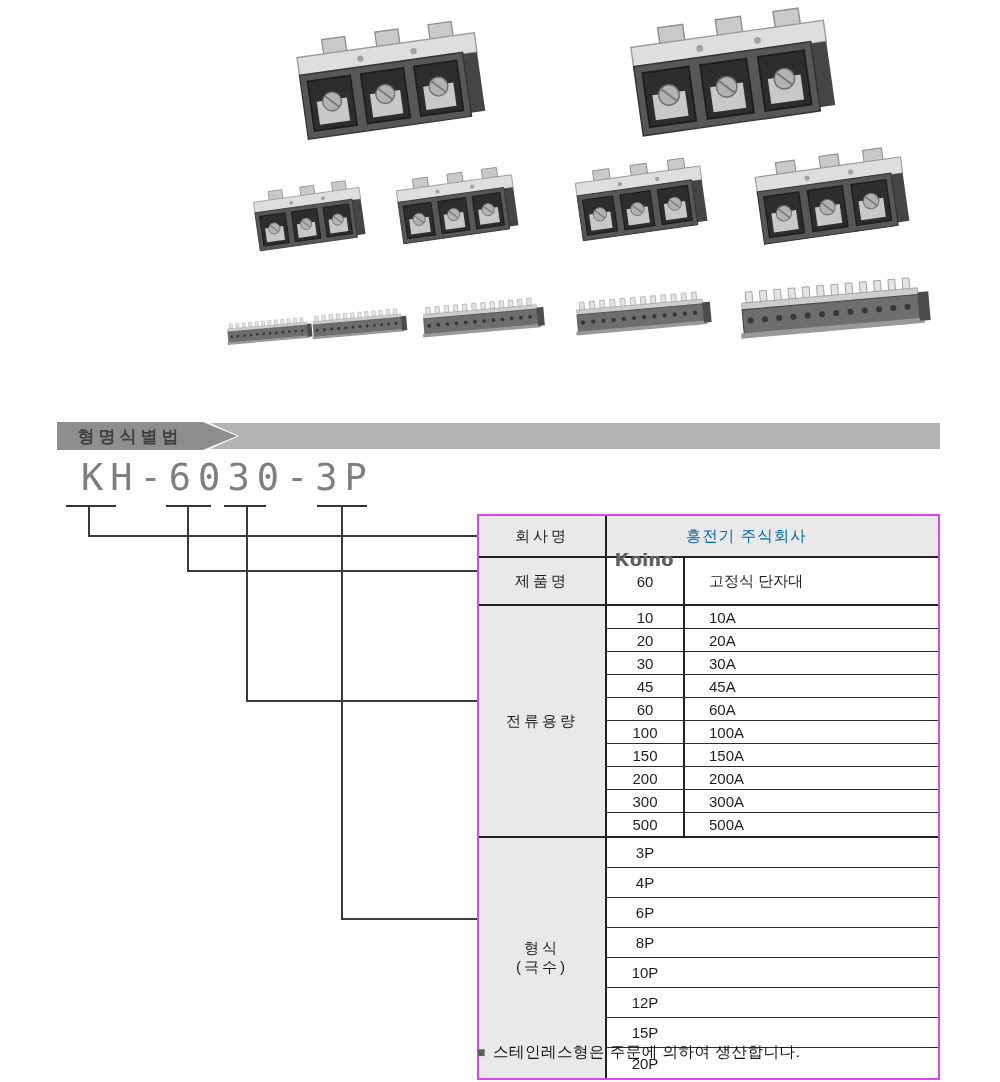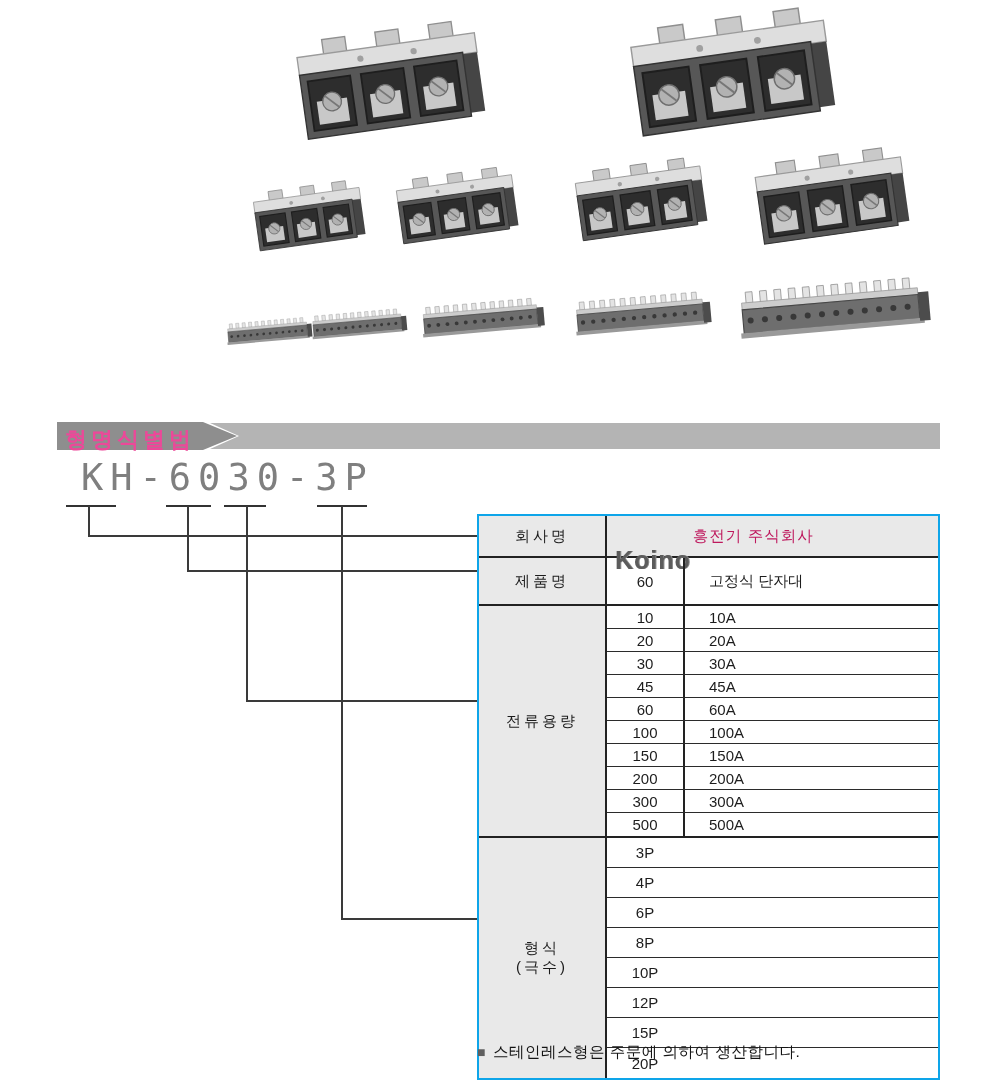--- a/index.html
+++ b/index.html
@@ -7,21 +7,21 @@
     position:relative;width:1000px;height:1082px;background:#ffffff;
     font-family:"Liberation Sans","DejaVu Sans",sans-serif;color:#1d1d1d;overflow:hidden;
   }
   .photo{position:absolute;}
   .photo svg{display:block;width:100%;height:100%;overflow:visible;}
 
   
   #badge-svg{position:absolute;left:57px;top:420px;width:885px;height:32px;}
   #badge-label{
     position:absolute;left:60px;top:425px;width:140px;text-align:center;
-    color:#ec4899;font-size:22px;font-weight:bold;letter-spacing:4px;
+    color:#404040;font-size:17px;font-weight:bold;letter-spacing:4px;
   }
 
   
   #model-code{
     position:absolute;left:60px;top:456px;
     font-family:"DejaVu Sans Mono",monospace;font-size:37px;color:#7f7f7f;
     letter-spacing:7px;white-space:nowrap;margin-left:21px;
   }
   .tick{position:absolute;height:2px;background:#333;top:505px;}
   #tick-1{left:66px;width:50px;}
@@ -37,44 +37,44 @@
   #lead-v2{left:187px;top:506px;height:65px;}
   #lead-h2{left:187px;top:570px;width:290px;}
   #lead-v3{left:246px;top:506px;height:195px;}
   #lead-h3{left:246px;top:700px;width:231px;}
   #lead-v4{left:341px;top:506px;height:414px;}
   #lead-h4{left:341px;top:918px;width:136px;}
 
   
   #code-table{
     position:absolute;left:477px;top:514px;width:463px;
-    border:2px solid #0ea5e9;background:#fff;box-sizing:border-box;
+    border:2px solid #d946ef;background:#fff;box-sizing:border-box;
     display:flex;flex-direction:column;font-size:15px;
   }
   .band{display:flex;border-bottom:2px solid #222;}
   .band:last-child{border-bottom:none;}
   .lblcell{
     width:126px;min-width:126px;background:#e9e9e9;border-right:2px solid #222;
     display:flex;flex-direction:column;align-items:center;justify-content:center;
     letter-spacing:3px;color:#1b1b1b;
   }
   .rows{flex:1;display:flex;flex-direction:column;}
   .r{display:flex;border-bottom:1px solid #2b2b2b;height:23px;box-sizing:border-box;align-items:center;}
   .r:last-child{border-bottom:none;}
   .code{width:76px;min-width:76px;align-self:stretch;border-right:2px solid #222;
         display:flex;align-items:center;justify-content:center;}
   .codeplain{width:76px;min-width:76px;display:flex;align-items:center;justify-content:center;}
   .desc{flex:1;padding-left:24px;}
   #band-company{height:42px;box-sizing:border-box;}
   #band-company .value{flex:1;background:#e9e9e9;display:flex;align-items:center;padding-left:8px;}
   #band-product{height:48px;box-sizing:border-box;}
   #band-product .r{height:100%;border-bottom:none;}
-  #company-logo{font-weight:800;font-size:25px;color:#5c5c5c;letter-spacing:1px;
+  #company-logo{font-weight:800;font-size:19px;color:#5c5c5c;letter-spacing:1px;
                 text-shadow:1px 0 0 #8d8d8d;margin-top:48px;}
-  #company-name{margin-left:2px;font-size:15.5px;color:#be185d;letter-spacing:1px;}
+  #company-name{margin-left:12px;font-size:15.5px;color:#0369a1;letter-spacing:1px;}
   .poles-r{height:30px;}
 
   
   #footnote{position:absolute;left:477px;top:1042px;font-size:15.5px;color:#141414;
             letter-spacing:0.5px;white-space:nowrap;}
   #footnote .sq{color:#5f5f5f;margin-right:7px;font-size:14px;}
 </style>
 </head>
 <body>
 

